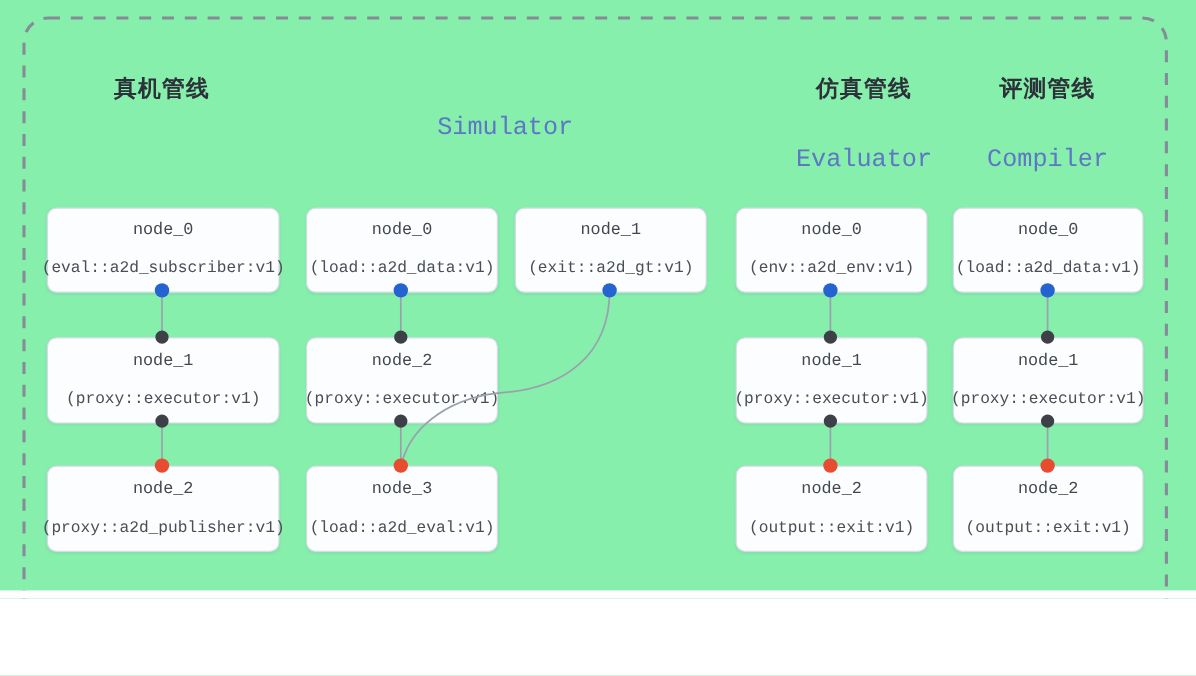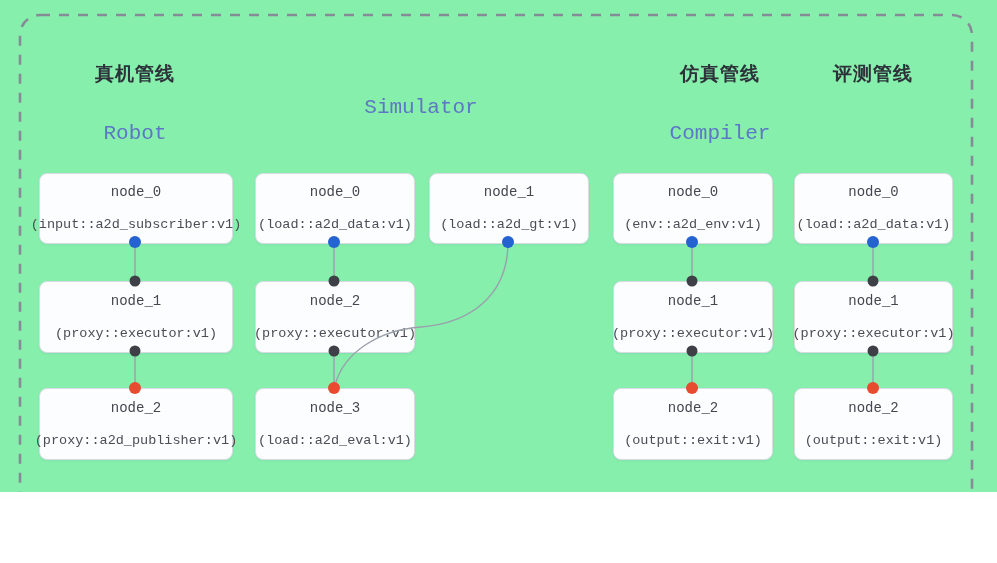--- a/index.html
+++ b/index.html
@@ -44,53 +44,53 @@
     background:#fefefe; z-index:4;
   }
 </style>
 </head>
 <body>
 
 <div class="canvas">
 
   <div class="col-head" style="left:38px;width:194px;">
     <div class="zh">真机管线</div>
-    <div class="en">Robot</div>
   </div>
   <div class="col-head" style="left:256px;width:330px;">
     <div class="en">Simulator</div>
   </div>
   <div class="col-head" style="left:640px;width:160px;">
     <div class="zh">仿真管线</div>
-    <div class="en">Compiler</div>
+    <div class="en">Evaluator</div>
   </div>
   <div class="col-head" style="left:793px;width:160px;">
     <div class="zh">评测管线</div>
+    <div class="en">Compiler</div>
   </div>
 
   <div class="node" style="left:39px;top:173px;width:192px;height:69px;">
     <div class="nname">node_0</div>
-    <div class="ndetail">(input::a2d_subscriber:v1)</div>
+    <div class="ndetail">(eval::a2d_subscriber:v1)</div>
   </div>
   <div class="node" style="left:39px;top:281px;width:192px;height:70px;">
     <div class="nname">node_1</div>
     <div class="ndetail">(proxy::executor:v1)</div>
   </div>
   <div class="node" style="left:39px;top:388px;width:192px;height:70px;">
     <div class="nname">node_2</div>
     <div class="ndetail">(proxy::a2d_publisher:v1)</div>
   </div>
 
   <div class="node" style="left:255px;top:173px;width:158px;height:69px;">
     <div class="nname">node_0</div>
     <div class="ndetail">(load::a2d_data:v1)</div>
   </div>
   <div class="node" style="left:429px;top:173px;width:158px;height:69px;">
     <div class="nname">node_1</div>
-    <div class="ndetail">(load::a2d_gt:v1)</div>
+    <div class="ndetail">(exit::a2d_gt:v1)</div>
   </div>
   <div class="node" style="left:255px;top:281px;width:158px;height:70px;">
     <div class="nname">node_2</div>
     <div class="ndetail">(proxy::executor:v1)</div>
   </div>
   <div class="node" style="left:255px;top:388px;width:158px;height:70px;">
     <div class="nname">node_3</div>
     <div class="ndetail">(load::a2d_eval:v1)</div>
   </div>
 

